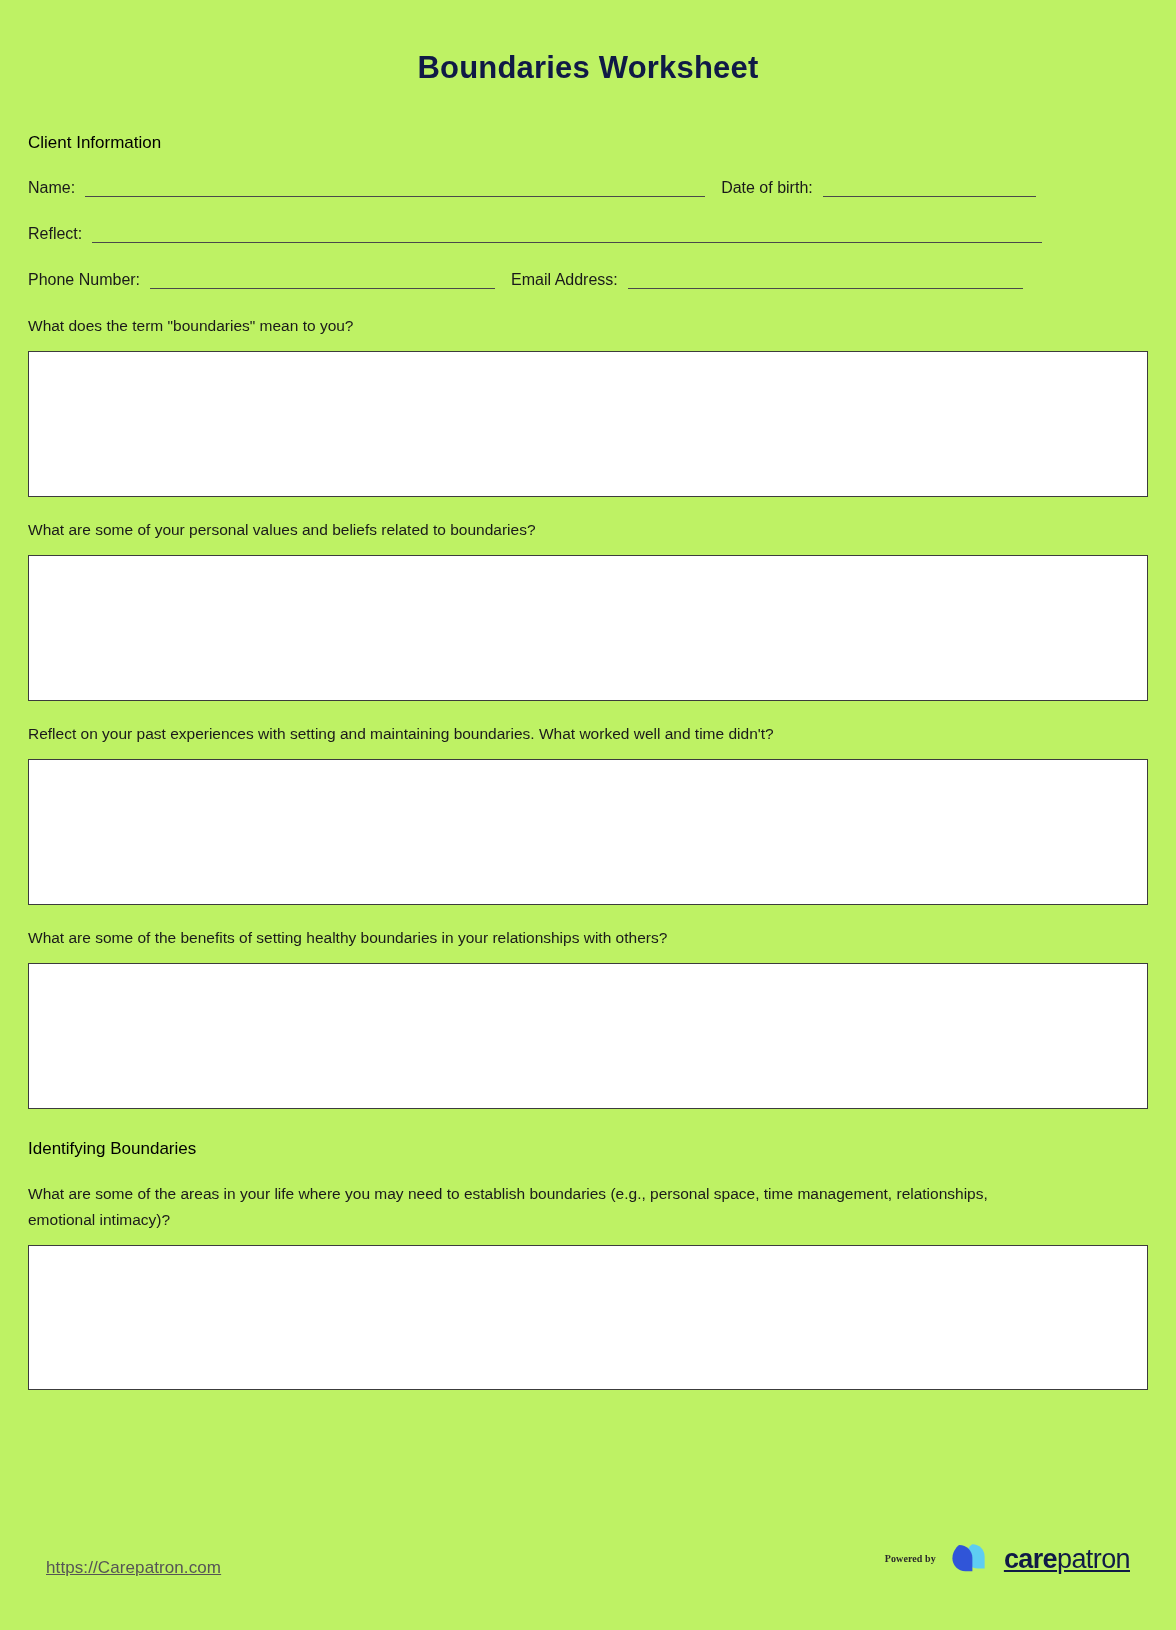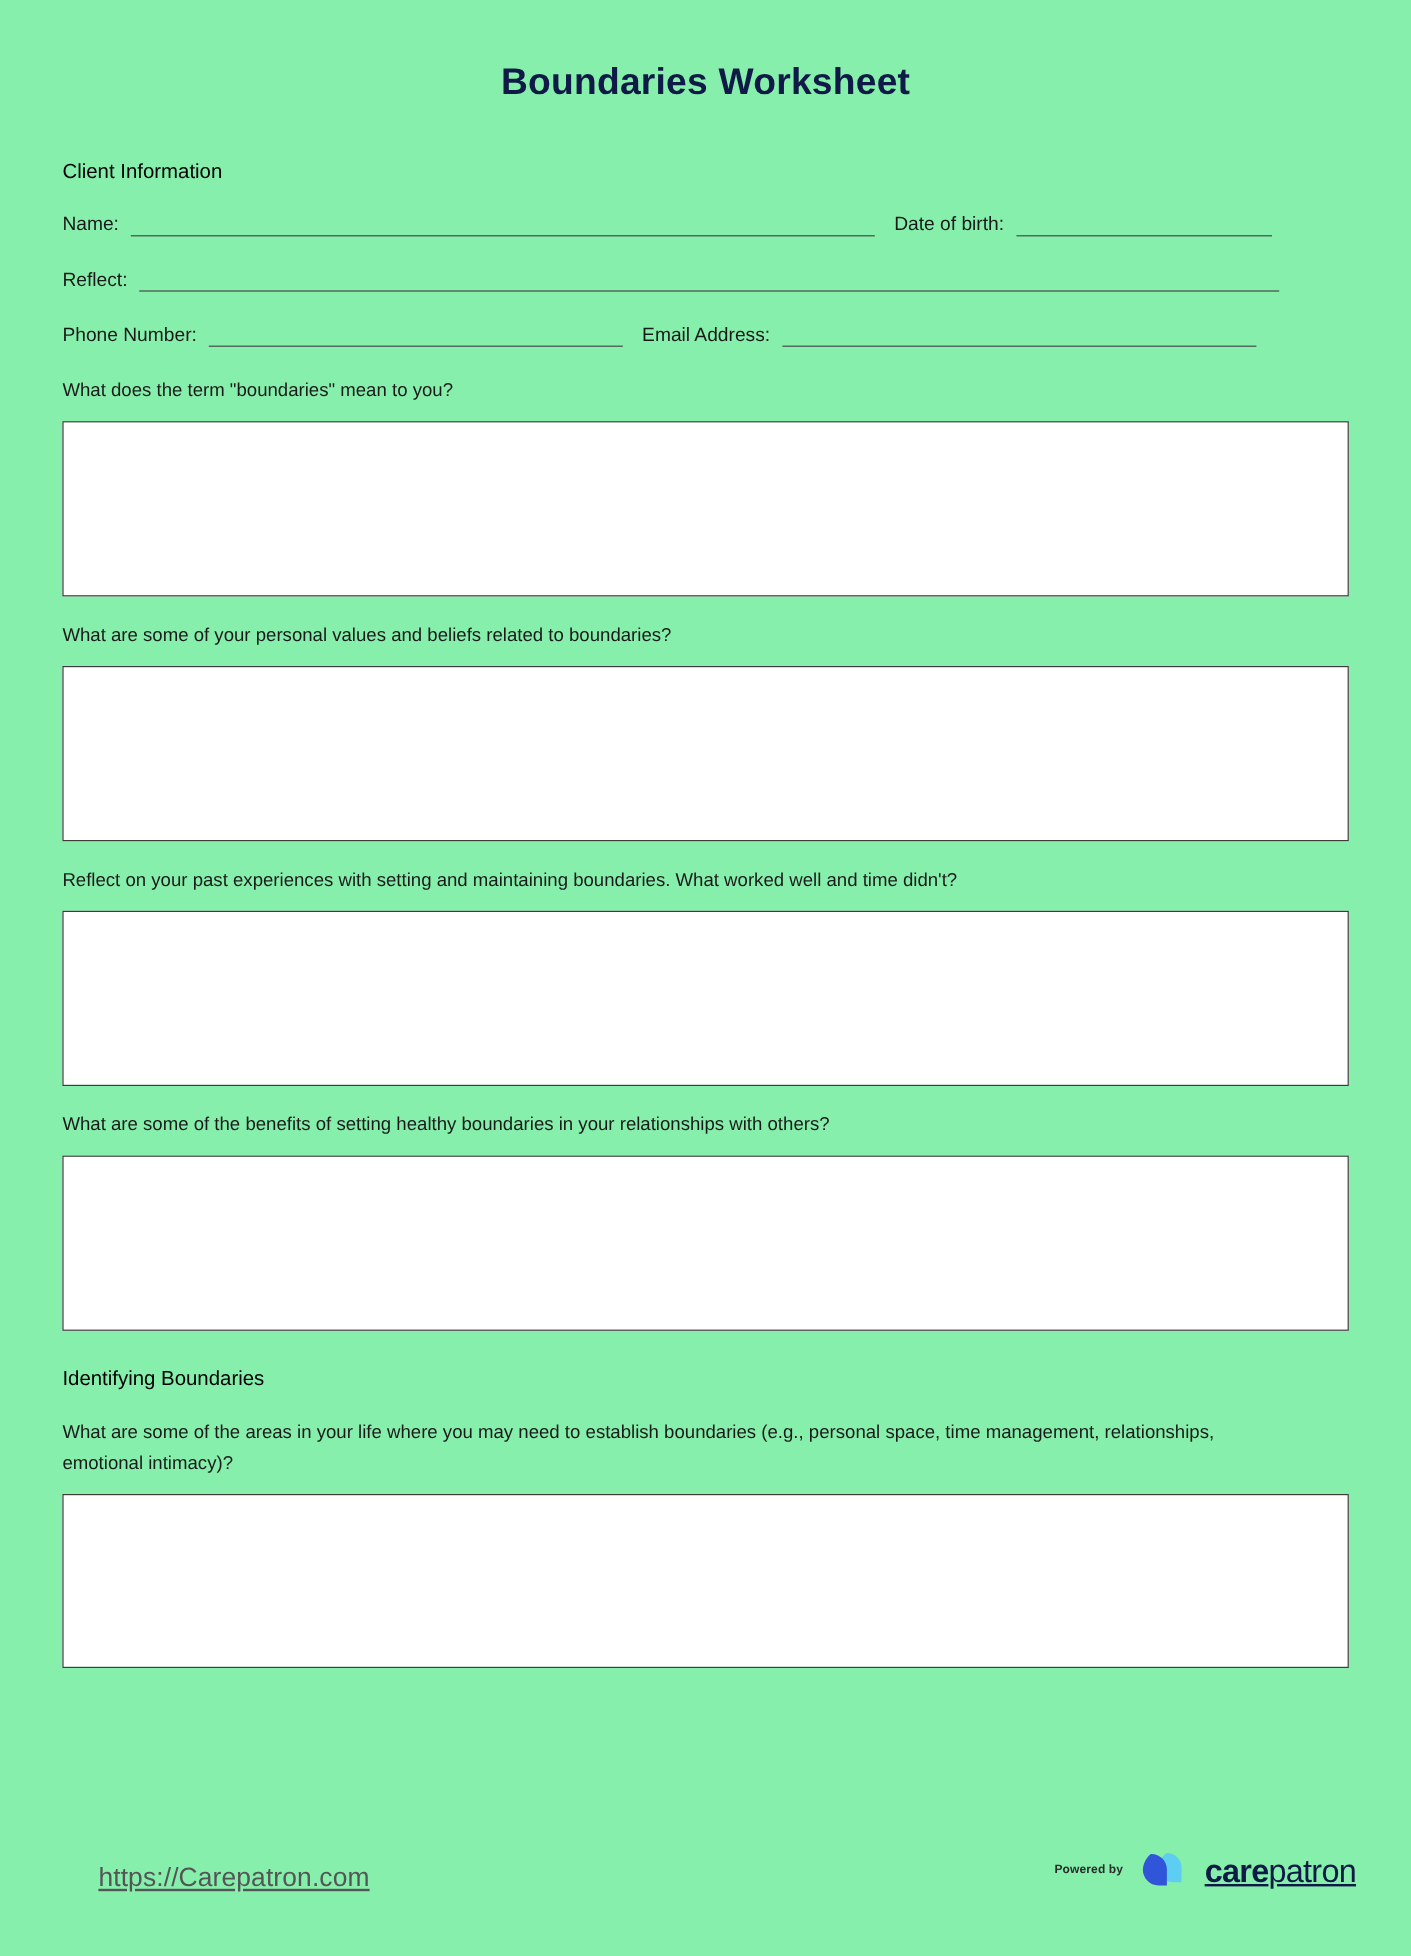--- a/index.html
+++ b/index.html
@@ -8,23 +8,23 @@
     background: #ffffff;
   }
   body {
     font-family: "Liberation Sans", sans-serif;
     color: #000000;
   }
   .page {
     position: relative;
     width: 1176px;
     height: 1630px;
-    background: #86efac;
+    background: #bef264;
     box-sizing: border-box;
-    padding: 0 52px;
+    padding: 0 28px;
     overflow: hidden;
   }
 
   
   .doc-title {
     text-align: center;
     font-size: 31px;
     font-weight: bold;
     color: #101a46;
     letter-spacing: 0.2px;
@@ -98,37 +98,37 @@
   .footer {
     position: absolute;
     left: 46px;
     right: 46px;
     bottom: 52px;
     display: flex;
     align-items: flex-end;
     justify-content: space-between;
   }
   .site-url {
-    font-size: 22px;
+    font-size: 17px;
     color: #555555;
     text-decoration: underline;
     letter-spacing: 0.1px;
-    margin-left: 36px;
   }
   .brand {
     display: flex;
     align-items: center;
     gap: 10px;
   }
   .powered-by {
     font-size: 10px;
     font-weight: bold;
     color: #2b2b2b;
     letter-spacing: 0.1px;
     margin-bottom: 4px;
+    font-family: Liberation Serif, serif;
   }
   .logo-mark {
     width: 48px;
     height: 36px;
     position: relative;
     flex: none;
   }
   .logo-word {
     font-size: 27px;
     letter-spacing: -0.6px;

